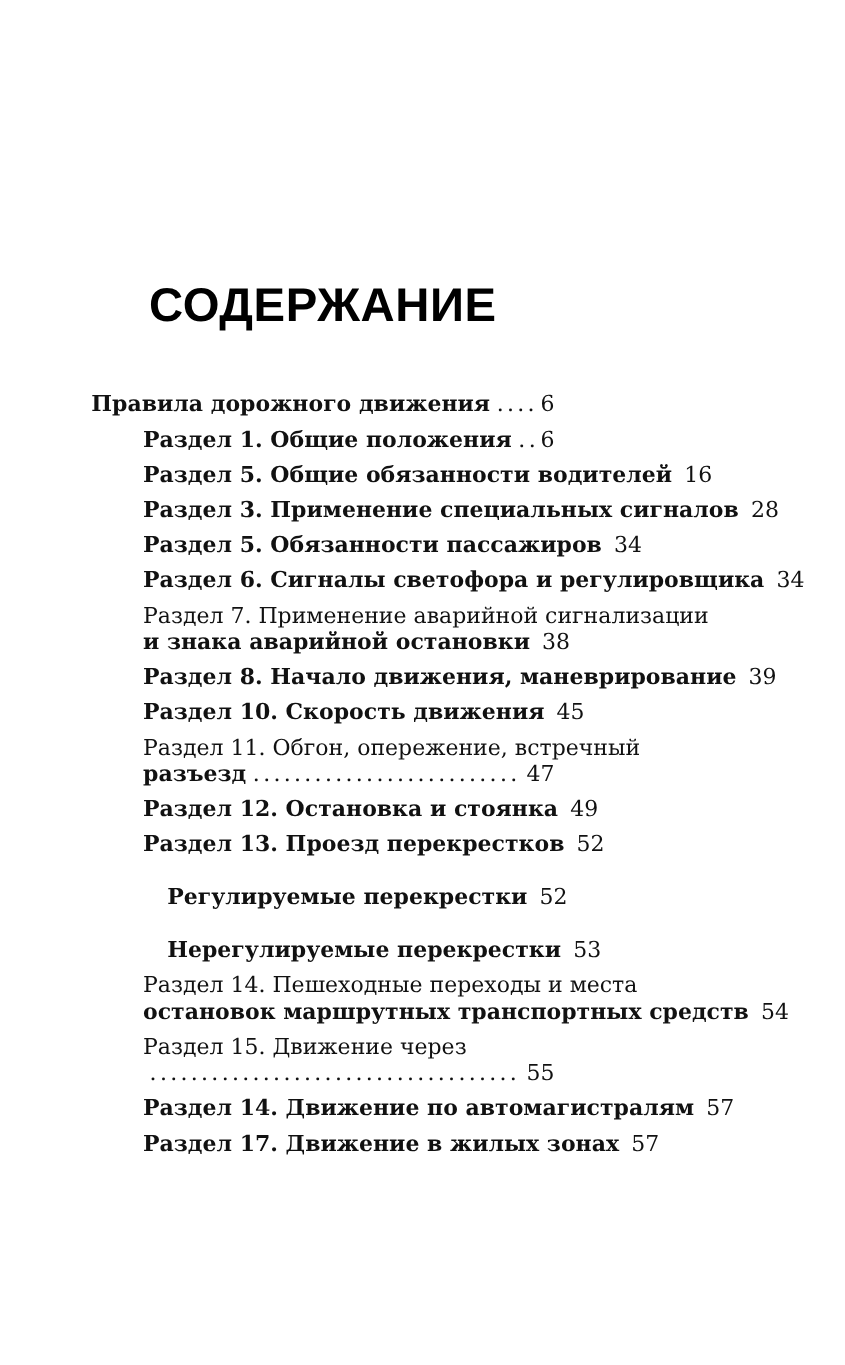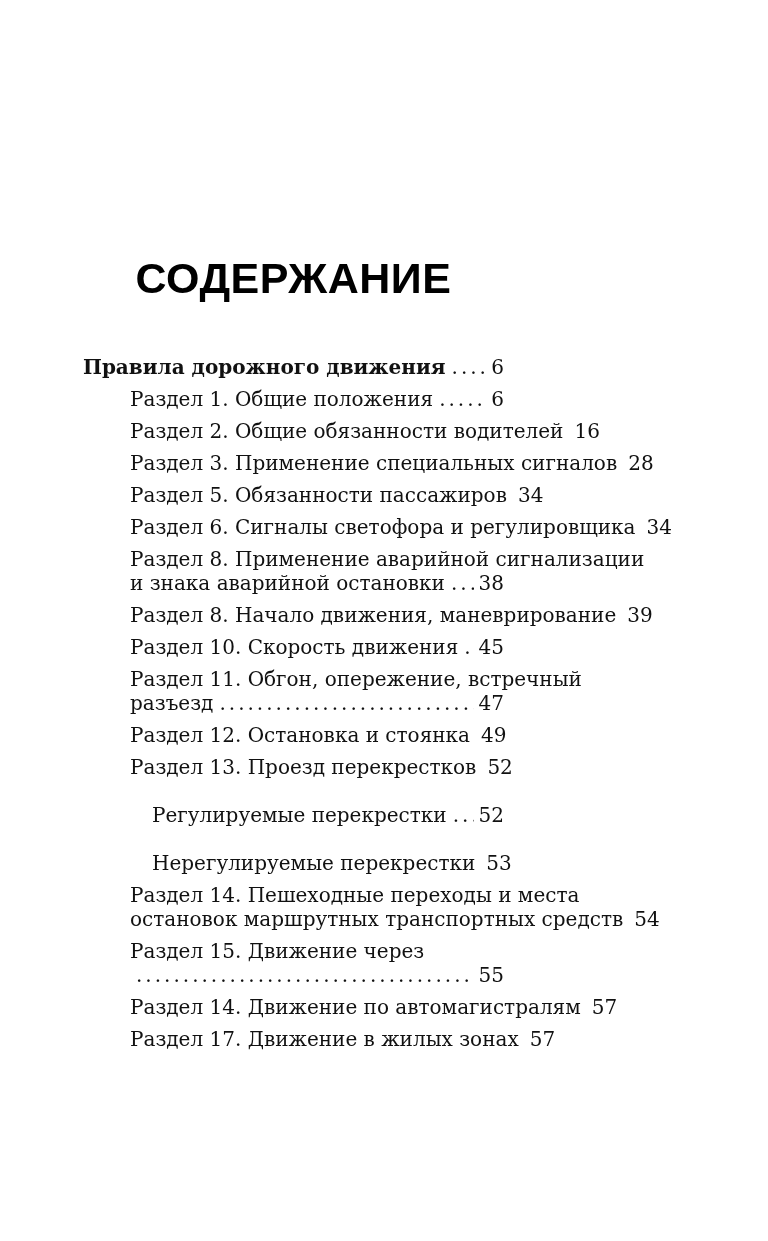--- a/index.html
+++ b/index.html
@@ -25,21 +25,21 @@
     margin: 0 0 52px 0;
     color: #000000;
   }
   .toc { font-size: 20px; line-height: 24px; }
   .entry { margin: 0 0 8px 0; }
   .entry.lvl1 { padding-left: 47px; }
   .entry.lvl2 { padding-left: 69px; margin-top: 24px; }
   .entry.bold .lbl, .entry.bold .line { font-weight: bold; }
   .line { white-space: nowrap; }
   .row { display: flex; align-items: center; }
-  .lbl { white-space: nowrap; flex: 0 0 auto; }
+  .lbl { white-space: nowrap; flex: 0 0 auto; font-weight: bold; }
   .dots {
     flex: 1 1 auto;
     overflow: hidden;
     white-space: nowrap;
     margin-left: 6px;
     letter-spacing: 3px;
     font-weight: normal;
   }
   .dots::before {
     content: "........................................................................................................";
@@ -68,21 +68,21 @@
   <div class="entry lvl1">
     <div class="row">
       <span class="lbl">Раздел 1. Общие положения</span>
       <span class="dots"></span>
       <span class="pg">6</span>
     </div>
   </div>
 
   <div class="entry lvl1">
     <div class="row">
-      <span class="lbl">Раздел 2. Общие обязанности водителей</span>
+      <span class="lbl">Раздел 5. Общие обязанности водителей</span>
       <span class="dots"></span>
       <span class="pg">16</span>
     </div>
   </div>
 
   <div class="entry lvl1">
     <div class="row">
       <span class="lbl">Раздел 3. Применение специальных сигналов</span>
       <span class="dots"></span>
       <span class="pg">28</span>
@@ -100,21 +100,21 @@
 
   <div class="entry lvl1">
     <div class="row">
       <span class="lbl">Раздел 6. Сигналы светофора и регулировщика</span>
       <span class="dots"></span>
       <span class="pg">34</span>
     </div>
   </div>
 
   <div class="entry lvl1">
-    <div class="line">Раздел 8. Применение аварийной сигнализации</div>
+    <div class="line">Раздел 7. Применение аварийной сигнализации</div>
         <div class="row">
       <span class="lbl">и знака аварийной остановки</span>
       <span class="dots"></span>
       <span class="pg">38</span>
     </div>
   </div>
 
   <div class="entry lvl1">
     <div class="row">
       <span class="lbl">Раздел 8. Начало движения, маневрирование</span>

